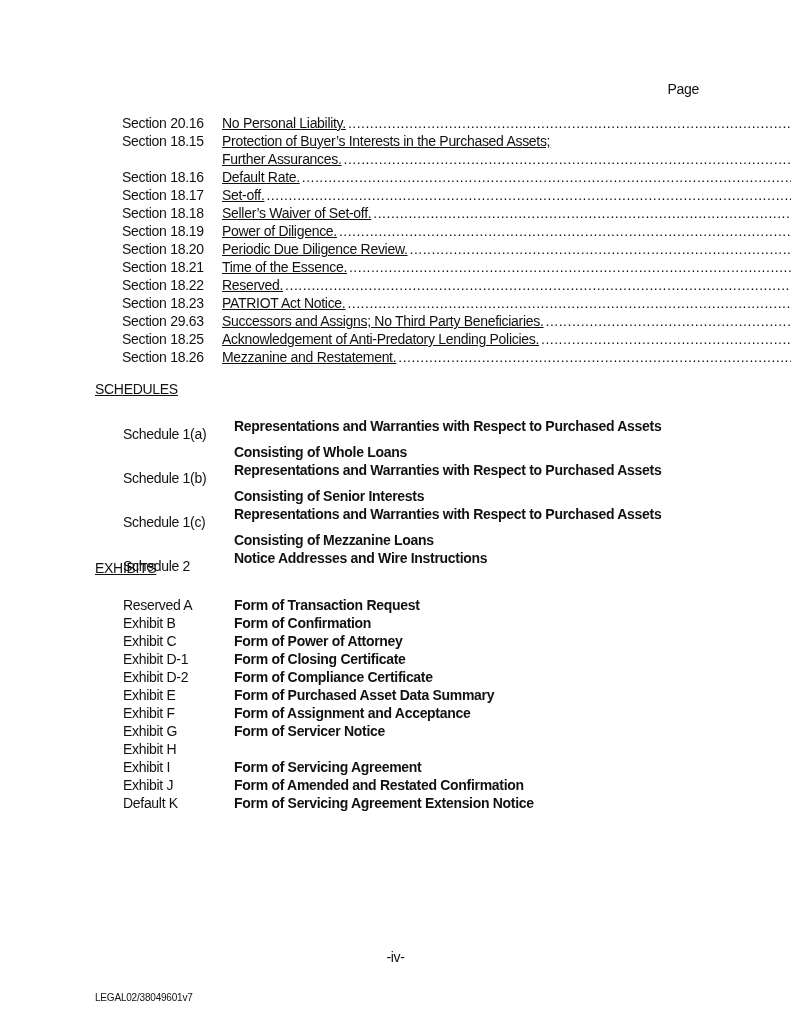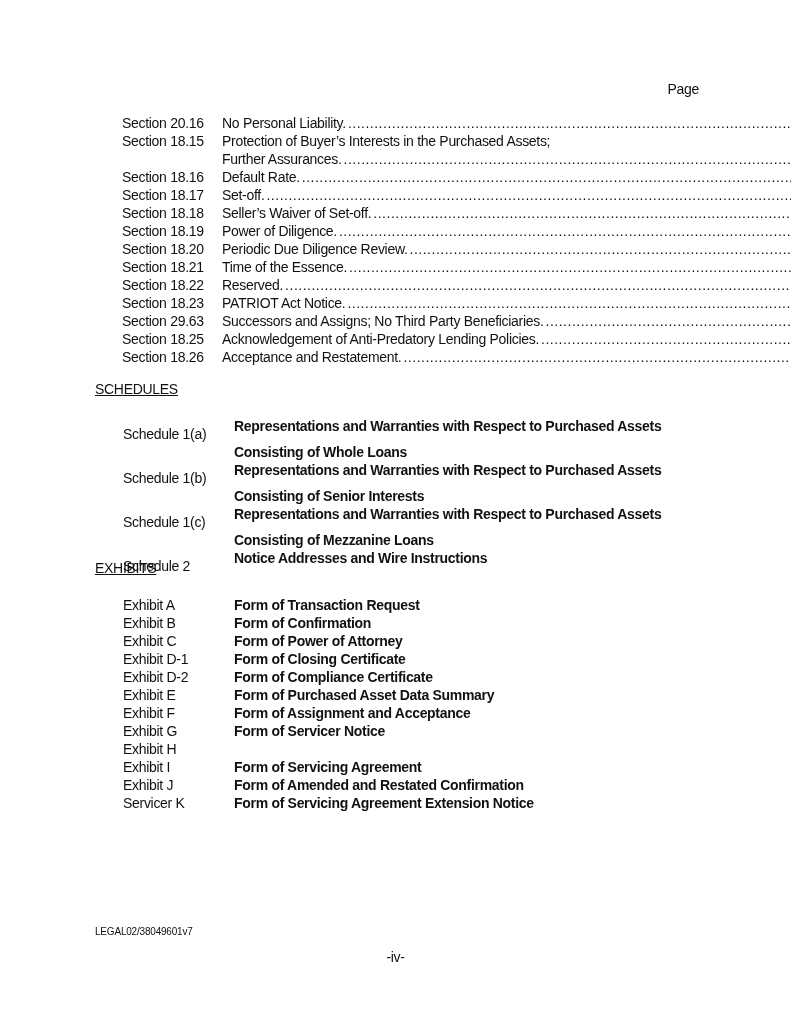--- a/index.html
+++ b/index.html
@@ -10,38 +10,38 @@
   }
   .page-label {
     position: absolute; top: 81px; right: 92px; 
     font-size: 14px;
   }
   .toc { position: absolute; top: 114px; left: 122px; width: 575px; }
   .toc-row { display: flex; line-height: 18px; }
   .toc-num { width: 100px; flex: none; white-space: nowrap; }
   .toc-body { flex: 1; display: flex; flex-direction: column; }
   .toc-line { display: flex; align-items: baseline; }
-  .toc-title { white-space: nowrap; }
+  .toc-title { white-space: nowrap; text-decoration: underline; }
   .toc-dots {
     flex: 1; overflow: hidden; white-space: nowrap; margin: 0 2px;
   }
   .toc-dots::after {
     content: "................................................................................................................................................................................................";
     letter-spacing: 0.5px;
   }
   .heading {
     position: absolute; left: 95px; text-decoration: underline; font-size: 14px;
   }
   .list { position: absolute; left: 123px; }
   .list-row { display: flex; line-height: 18px; }
   .sched-key { width: 111px; flex: none; margin-top: 8px; }
   .exh-key { width: 111px; flex: none; }
   .list-val { white-space: nowrap; font-weight: bold; }
   .footer-page { position: absolute; top: 949px; left: 0; width: 791px; text-align: center; font-size: 14px; }
-  .footer-id { position: absolute; top: 926px; left: 95px; font-size: 10px; letter-spacing: -0.2px; }
+  .footer-id { position: absolute; top: 992px; left: 95px; font-size: 10px; letter-spacing: -0.2px; }
 </style>
 </head>
 <body>
 
 <div class="page-label">Page</div>
 
 <div class="toc" id="toc">
     <div class="toc-row">
       <div class="toc-num">Section 20.16</div>
       <div class="toc-body">
@@ -150,21 +150,21 @@
         <div class="toc-line">
           <span class="toc-title">Acknowledgement of Anti-Predatory Lending Policies.</span>
           <span class="toc-dots"></span>
         </div>
       </div>
     </div>
     <div class="toc-row">
       <div class="toc-num">Section 18.26</div>
       <div class="toc-body">
         <div class="toc-line">
-          <span class="toc-title">Acceptance and Restatement.</span>
+          <span class="toc-title">Mezzanine and Restatement.</span>
           <span class="toc-dots"></span>
         </div>
       </div>
     </div>
   </div>
 
 <div class="heading" style="top:381px;">SCHEDULES</div>
 <div class="list" id="schedules" style="top:417px;">
     <div class="list-row">
       <div class="sched-key">Schedule 1(a)</div>
@@ -192,21 +192,21 @@
     </div>
     <div class="list-row">
       <div class="sched-key">Schedule 2</div>
       <div class="list-val">Notice Addresses and Wire Instructions</div>
     </div>
   </div>
 
 <div class="heading" style="top:560px;">EXHIBITS</div>
 <div class="list" id="exhibits" style="top:596px;">
     <div class="list-row">
-      <div class="exh-key">Exhibit A</div>
+      <div class="exh-key">Reserved A</div>
       <div class="list-val">Form of Transaction Request</div>
     </div>
     <div class="list-row">
       <div class="exh-key">Exhibit B</div>
       <div class="list-val">Form of Confirmation</div>
     </div>
     <div class="list-row">
       <div class="exh-key">Exhibit C</div>
       <div class="list-val">Form of Power of Attorney</div>
     </div>
@@ -235,19 +235,19 @@
     </div>
     <div class="list-row">
       <div class="exh-key">Exhibit I</div>
       <div class="list-val">Form of Servicing Agreement</div>
     </div>
     <div class="list-row">
       <div class="exh-key">Exhibit J</div>
       <div class="list-val">Form of Amended and Restated Confirmation</div>
     </div>
     <div class="list-row">
-      <div class="exh-key">Servicer K</div>
+      <div class="exh-key">Default K</div>
       <div class="list-val">Form of Servicing Agreement Extension Notice</div>
     </div>
   </div>
 
 <div class="footer-page">-iv-</div>
 <div class="footer-id">LEGAL02/38049601v7</div>
 
 </body></html>

